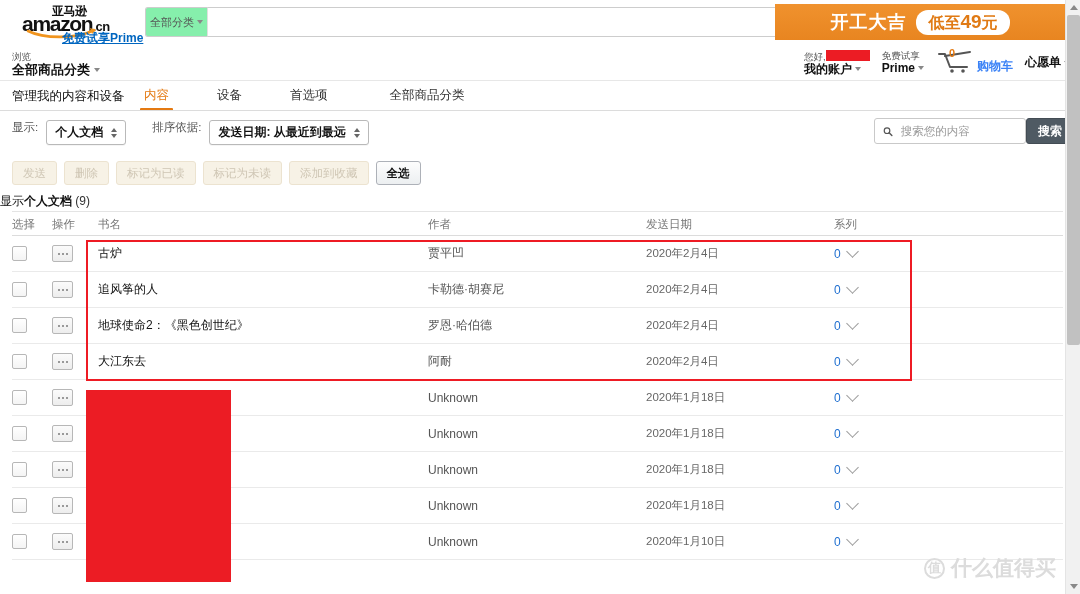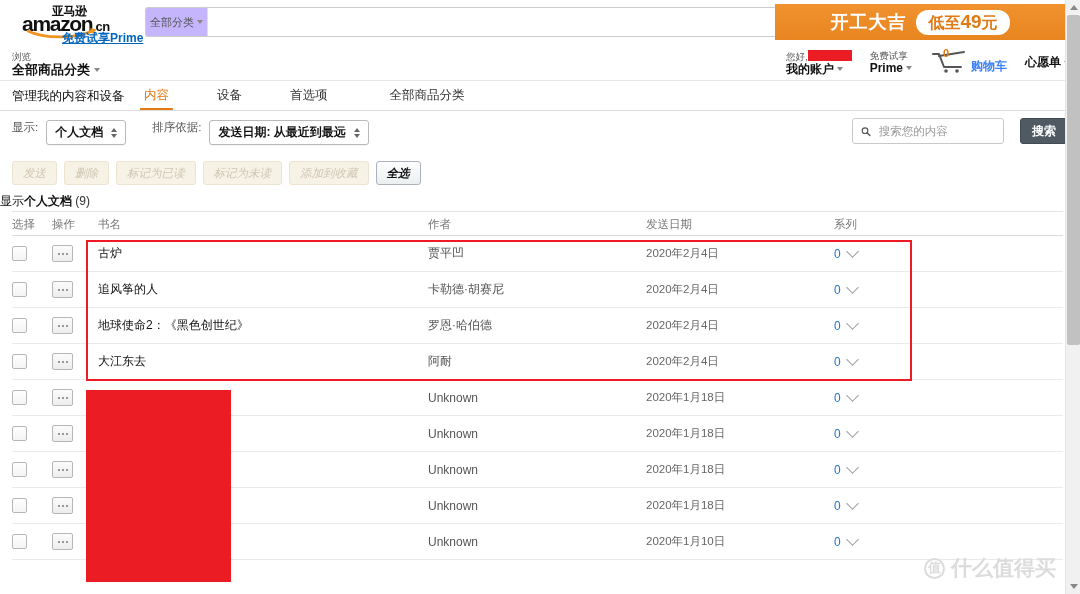--- a/index.html
+++ b/index.html
@@ -25,21 +25,21 @@
     cursor: pointer;
   }
   .logo-cn { position:absolute; left: 52px; top: 3px; font-size: 12px; font-weight: 700; letter-spacing: -0.5px; color:#111; }
   .logo-main { position:absolute; left: 22px; top: 12px; font-size: 21px; font-weight: 700; letter-spacing: -1.3px; color: #121212; }
   .logo-dotcn { font-size: 13px; font-weight: 700; letter-spacing: -0.5px; }
   .logo-swoosh { position:absolute; left: 26px; top: 27px; width: 78px; height: 12px; overflow:hidden; }
   .logo-prime { position: absolute; left: 62px; top: 30px; font-size: 12px; color:#0066c0; text-decoration: underline; font-weight: 700; white-space: nowrap; }
 
   .searchbar { display:flex; height: 30px; flex: 1 1 auto; margin-right: 12px; }
   .search-cat {
-    width: 62px; background: #c4b5fd; border: 1px solid #cdcdcd; border-right: none;
+    width: 62px; background: #86efac; border: 1px solid #cdcdcd; border-right: none;
     border-radius: 3px 0 0 3px; display:flex; align-items:center; justify-content:center;
     font-size: 11px; color:#555; cursor: pointer; gap: 3px;
   }
   .caret-sm { border-left: 3px solid transparent; border-right: 3px solid transparent; border-top: 4px solid #888; display:inline-block; }
   .search-input {
     flex: 1 1 auto; border: 1px solid #cdcdcd; border-left: 1px solid #e0e0e0; border-right: none;
     outline: none; font-size: 13px; padding: 0 8px; color:#111; background:#fff;
   }
   .search-go {
     width: 41px; background: #555f68; border: 1px solid #4a535b; border-radius: 0 3px 3px 0;
@@ -53,21 +53,21 @@
     display:flex; align-items:center; justify-content:center; gap: 10px; cursor:pointer;
   }
   .promo-title { color:#fff; font-size: 18px; font-weight: 700; letter-spacing: 1px; }
   .promo-pill {
     background:#fff; border-radius: 12px; padding: 1px 12px; color:#e07a14;
     font-size: 16px; font-weight: 700; white-space: nowrap;
   }
   .promo-pill .big { font-size: 19px; }
 
   
-  .acctrow { position:absolute; right: 10px; top: 46px; height: 34px; display:flex; align-items:center; gap: 18px; }
+  .acctrow { position:absolute; right: 10px; top: 46px; height: 34px; display:flex; align-items:center; gap: 12px; }
   .acct-item { display:flex; flex-direction: column; line-height: 1.15; cursor:pointer; }
   .acct-top { font-size: 9.5px; color: #555; }
   .acct-bot { font-size: 12px; color:#111; font-weight: 700; display:flex; align-items:center; gap:3px; }
   .redact { display:inline-block; background:#ec1c24; }
   .cart-wrap { display:flex; align-items:flex-end; gap: 3px; cursor:pointer; }
   .cart-count { position:absolute; left: 13px; top: -3px; color:#e47911; font-weight:700; font-size: 11px; }
 
   
   .nav2 { position:absolute; left: 0; top: 50px; width: 1065px; height: 30px; display:flex; align-items:center; }
   .nav2-browse { margin-left: 12px; display:flex; flex-direction: column; line-height: 1.15; cursor:pointer; }
@@ -93,34 +93,34 @@
     border: 1px solid #b9b9b9; border-radius: 3px; background: #fff;
     padding: 3px 8px; font-size: 12px; color:#111; font-weight: 700;
     display:flex; align-items:center; gap: 8px; cursor:pointer;
     box-shadow: 0 1px 0 rgba(0,0,0,.04);
   }
   .updown { display:inline-flex; flex-direction:column; gap:2px; line-height:0; }
   .updown i { border-left: 3px solid transparent; border-right: 3px solid transparent; display:block; }
   .updown .u { border-bottom: 4px solid #666; }
   .updown .d { border-top: 4px solid #666; }
 
-  .searchcontent { position:absolute; right: 12px; top: 118px; display:flex; align-items:flex-end; gap: 16px; }
+  .searchcontent { position:absolute; right: 6px; top: 118px; display:flex; align-items:flex-end; gap: 0; }
   .sc-box {
     width: 152px; height: 26px; border:1px solid #c9c9c9; border-radius: 3px; background:#fff;
     display:flex; align-items:center; padding: 0 8px; gap: 6px;
   }
   .sc-box input { border:none; outline:none; font-size: 11.5px; width: 100%; color:#111; background: transparent; }
   .sc-box input::placeholder { color: #999; }
   .sc-btn {
     height: 26px; padding: 0 11px; background:#4f5a63; border:1px solid #434c54; border-radius:3px;
     color:#fff; font-size: 12px; font-weight: 700; display:flex; align-items:center; cursor:pointer;
   }
 
   
-  .actions { position:absolute; left: 12px; top: 161px; display:flex; align-items:flex-end; gap: 7px; font-style: italic; }
+  .actions { position:absolute; left: 12px; top: 161px; display:flex; align-items:flex-end; gap: 7px; }
   .abtn {
     height: 24px; padding: 0 10px; border-radius: 3px; font-size: 11.5px;
     display:flex; align-items:center; justify-content:center; white-space: nowrap;
   }
   .abtn.disabled { background: #f7f2e6; border: 1px solid #ece3d0; color: #cfc6b4; cursor: default; }
   .abtn.enabled { background: linear-gradient(180deg,#fdfdfd,#eceff1); border: 1px solid #adb1b8; color:#111; font-weight:700; cursor:pointer; }
 
   
   .countline { position:absolute; left: 0; top: 193px; font-size: 12px; color:#111; }
   .countline b { font-weight: 700; }

